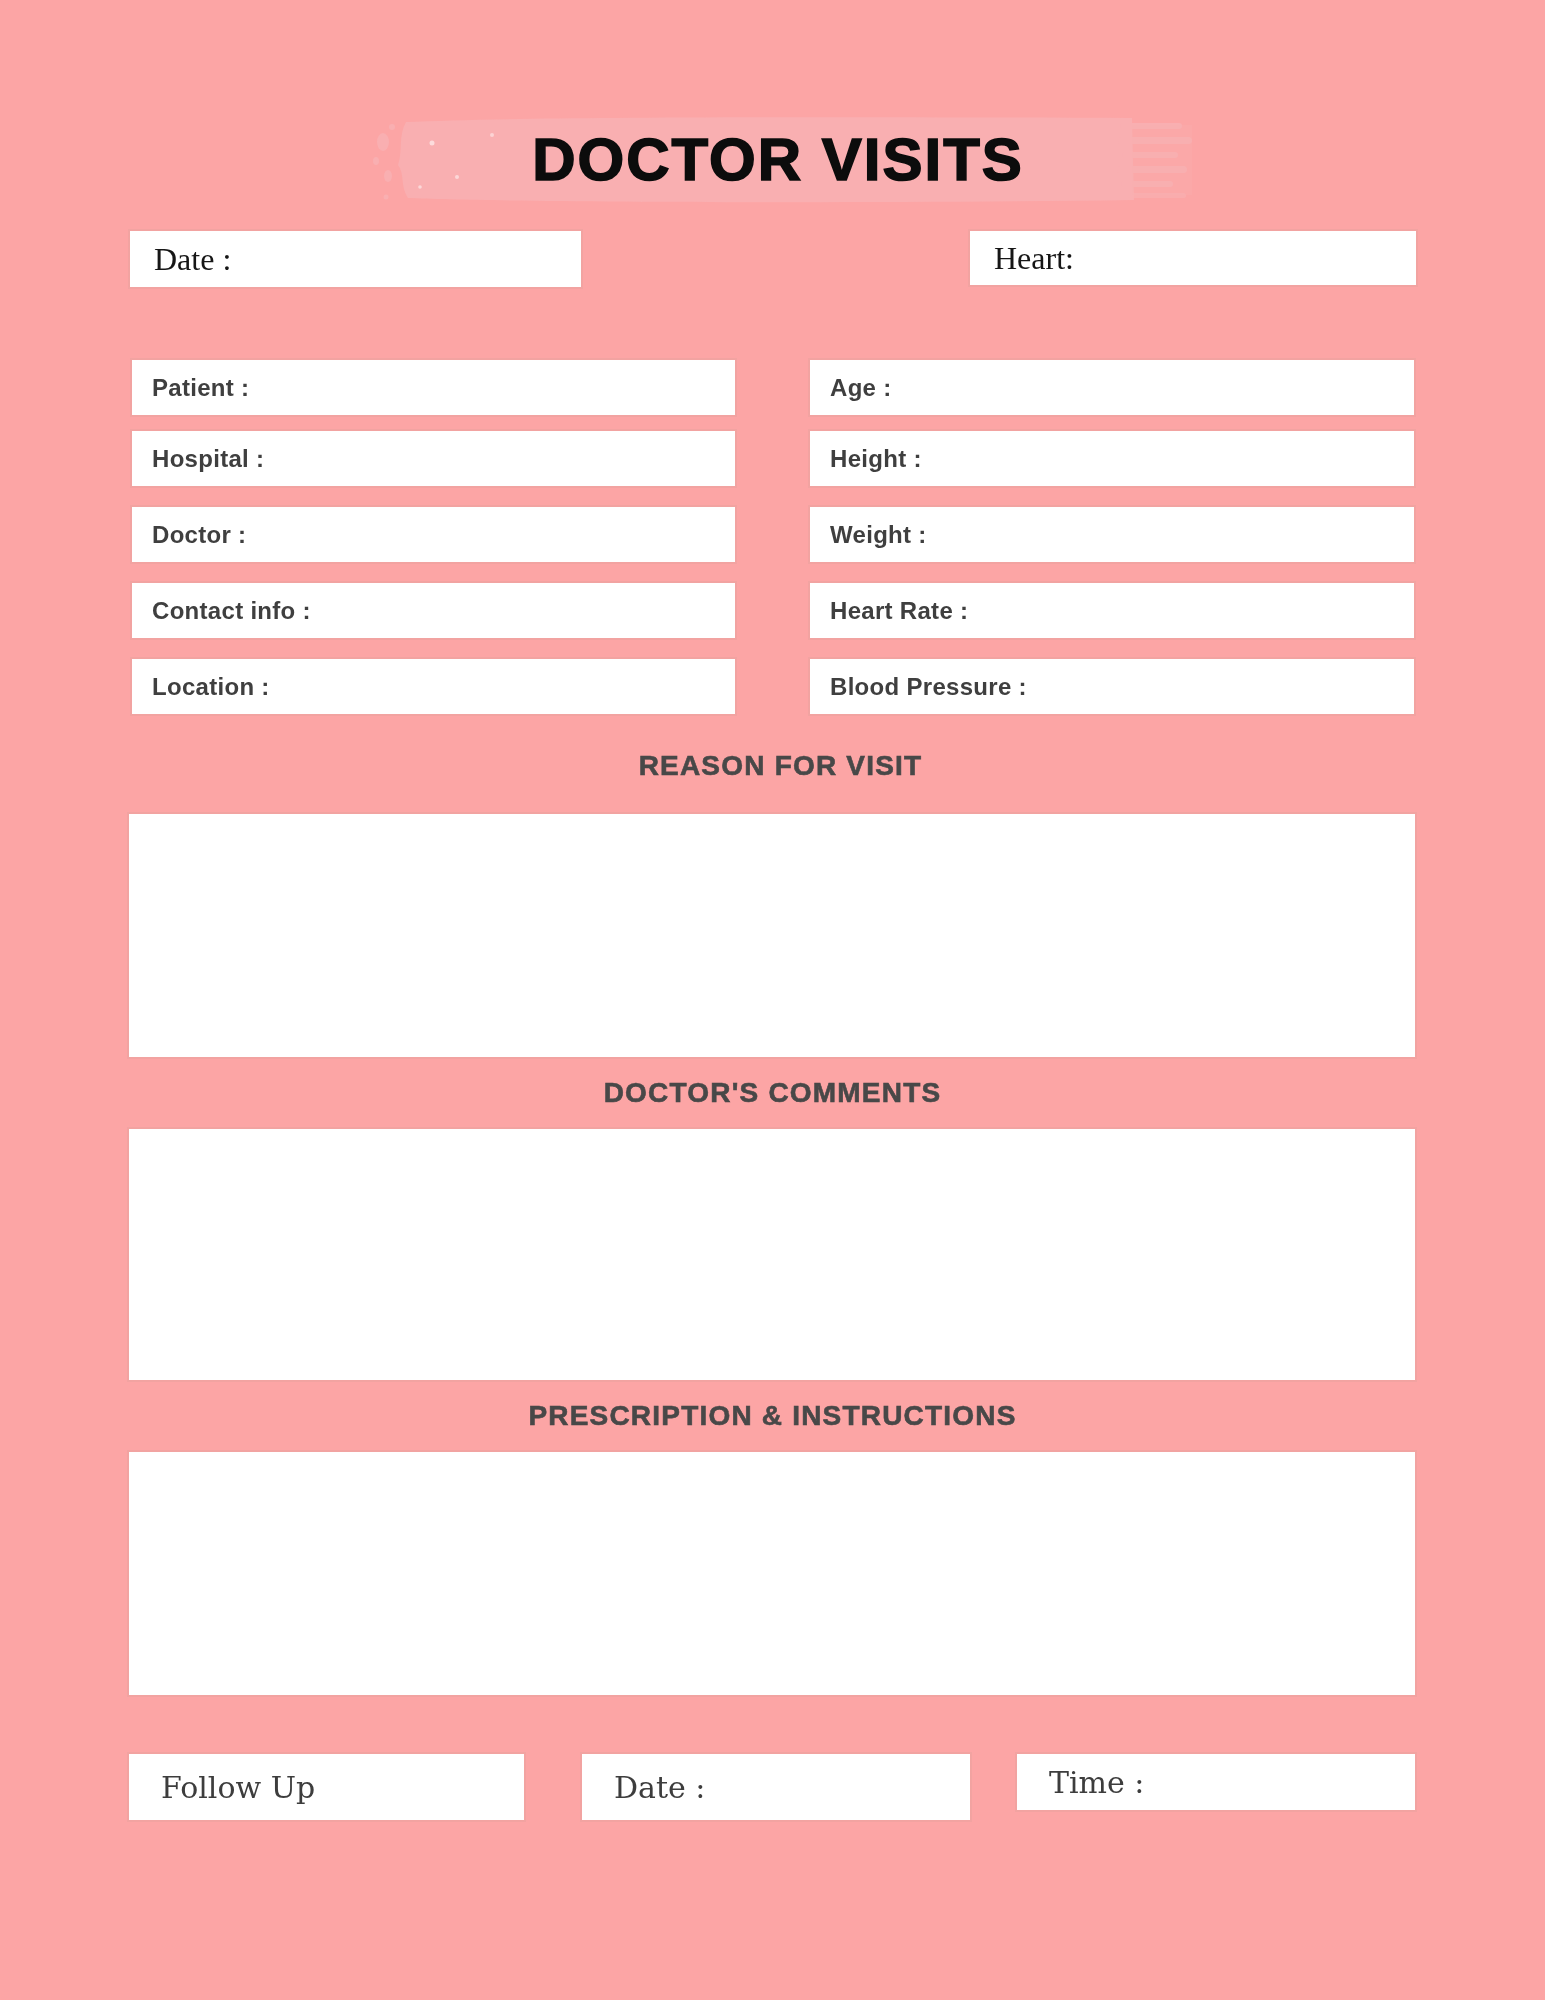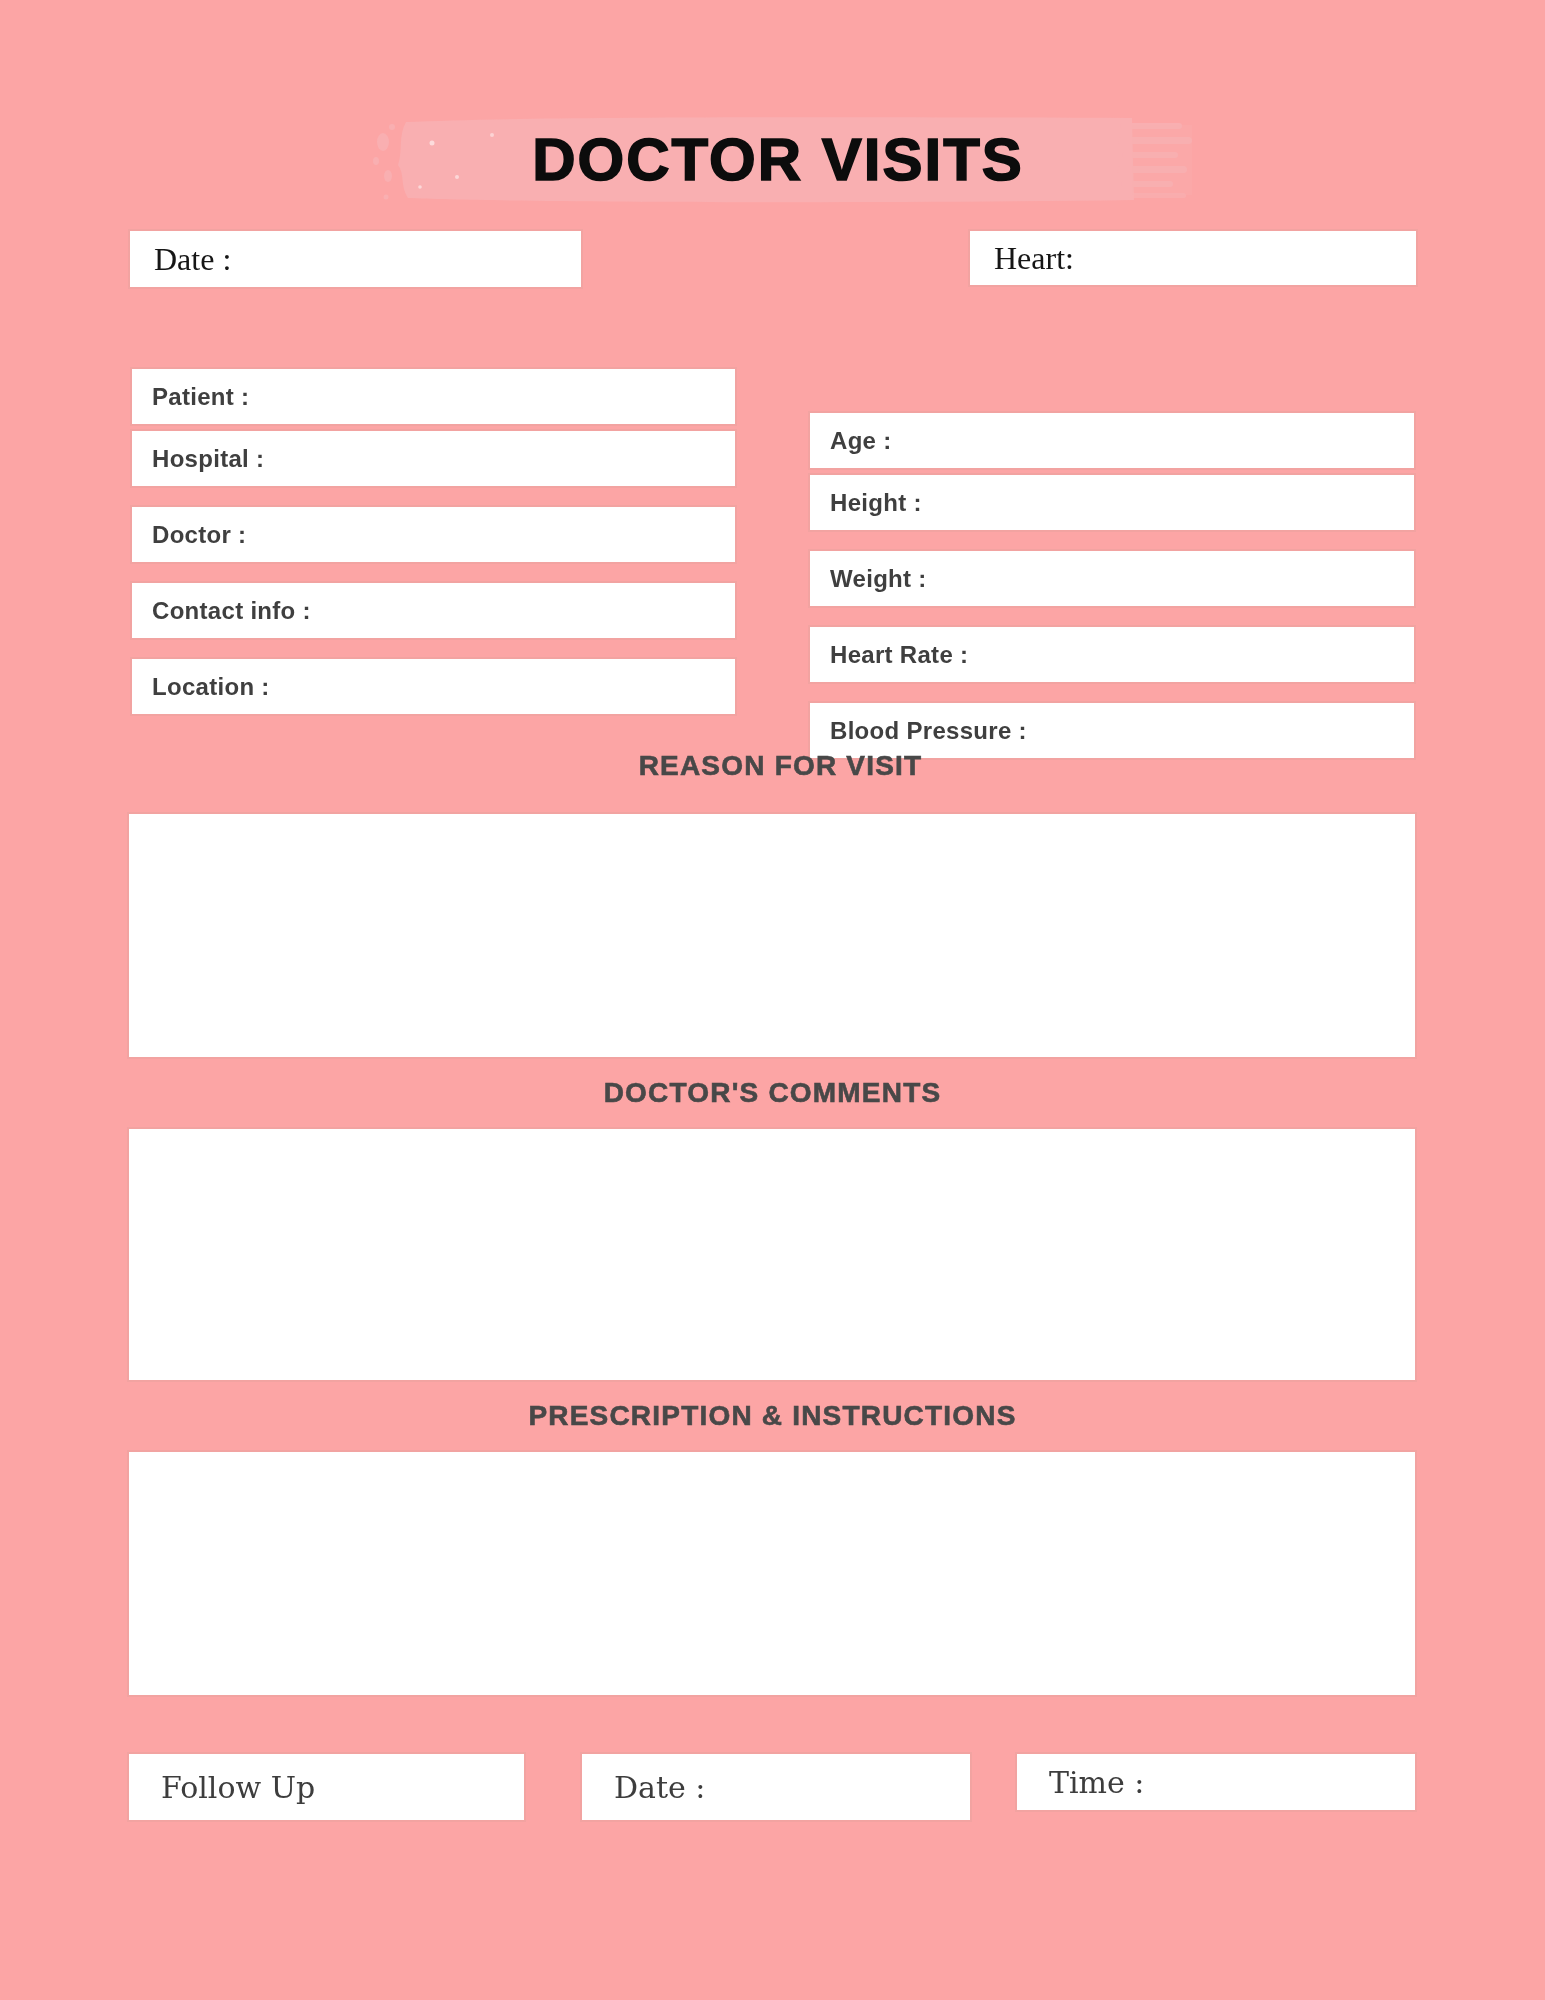--- a/index.html
+++ b/index.html
@@ -44,22 +44,22 @@
     font-weight:400;font-size:30px;color:#3d3d3d;
     padding-left:32px;white-space:nowrap;
   }
 
   
   .f-date{left:128px;top:229px;width:455px;height:60px;}
   .f-time{left:968px;top:229px;width:450px;height:58px;}
 
   
   .col-l{left:130px;width:607px;height:59px;}
-  .col-r{left:808px;width:608px;height:59px;margin-top:44px;}
-  .row1{top:367px;} .row2{top:429px;} .row3{top:505px;}
+  .col-r{left:808px;width:608px;height:59px;}
+  .row1{top:358px;} .row2{top:429px;} .row3{top:505px;}
   .row4{top:581px;} .row5{top:657px;}
 
   
   .section-heading{
     position:absolute;left:0;width:1545px;margin:0;
     text-align:center;
     font-family:"Liberation Sans",sans-serif;
     font-weight:900;font-size:28px;letter-spacing:1.2px;color:#484848;
     -webkit-text-stroke:.6px #484848;
   }

